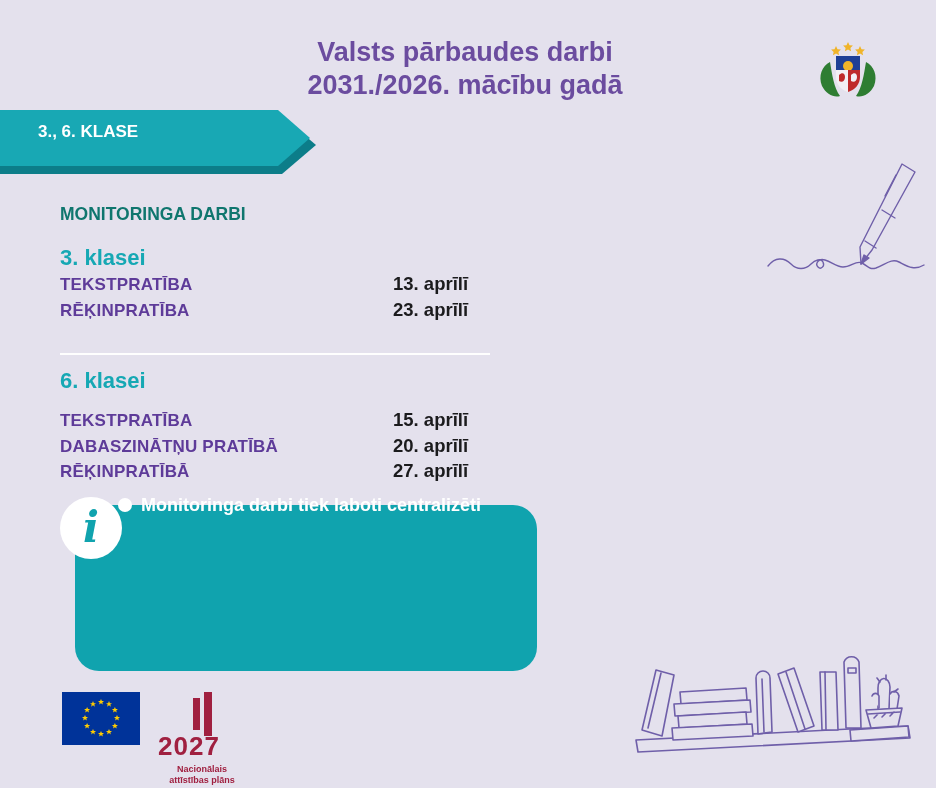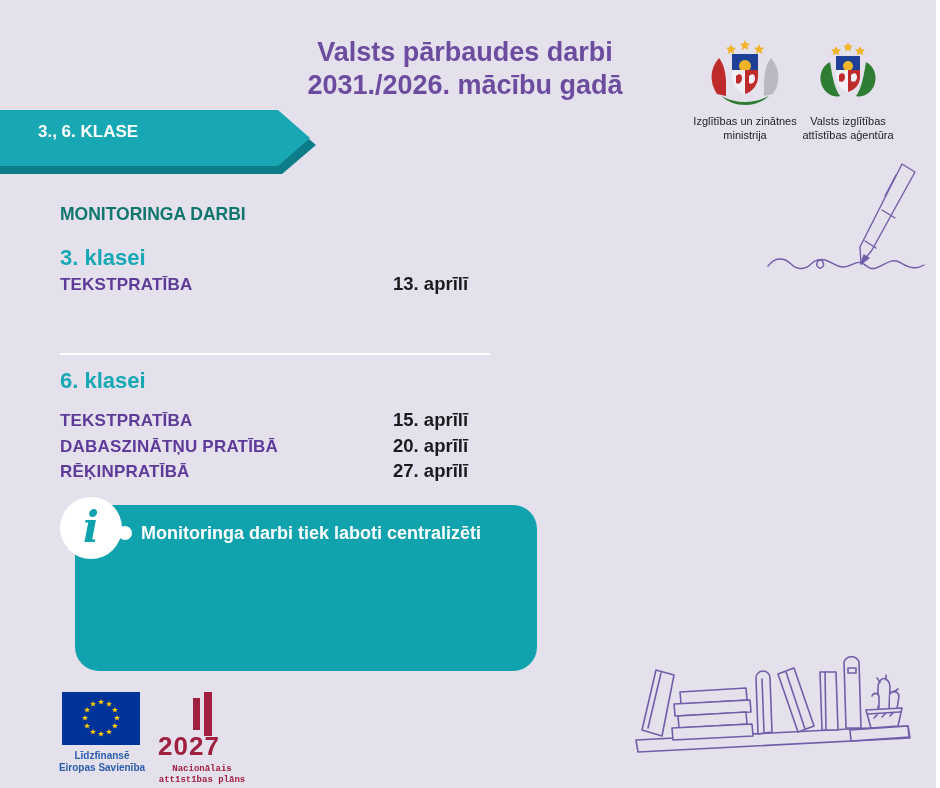--- a/index.html
+++ b/index.html
@@ -46,104 +46,86 @@
   .infobox{
     left:75px;top:505px;width:462px;height:166px;border-radius:24px;
     background:#10a3ae;
   }
   .info-circle{
     left:60px;top:497px;width:62px;height:62px;border-radius:50%;background:#ffffff;
     display:flex;align-items:center;justify-content:center;
     color:#10a3ae;font-family:"DejaVu Serif","Liberation Serif",serif;
     font-style:italic;font-weight:bold;font-size:42px;line-height:1;
   }
-  .bullets{left:118px;top:520px;width:400px;text-align:center;}
+  .bullets{left:118px;top:492px;width:400px;text-align:center;}
   .bullet-row{display:flex;margin-bottom:13px;}
   .dot{width:14px;height:14px;border-radius:50%;background:#ffffff;margin:6px 9px 0 0;flex:none;}
   .bullet-text{color:#ffffff;font-weight:bold;font-size:18px;line-height:27px;}
 
   
   .eu-flag-svg{left:62px;top:692px;}
   .eu-caption{left:40px;top:750px;width:124px;text-align:center;
     color:#2a5cad;font-weight:bold;font-size:10px;line-height:12px;}
   .ndp-bars{left:160px;top:690px;}
   .ndp-year{left:158px;top:731px;width:88px;text-align:left;
     color:#a02040;font-weight:bold;font-size:26px;letter-spacing:1px;}
   .ndp-caption{left:152px;top:764px;width:100px;text-align:center;
-    color:#a02040;font-weight:bold;font-size:9px;line-height:10.5px;font-family:Liberation Mono, monospace;}
+    color:#a02040;font-weight:bold;font-size:9px;line-height:10.5px;}
 
   
   .pen-svg{left:765px;top:158px;}
   .shelf-svg{left:628px;top:646px;}
   .edge-strip{left:936px;top:0;width:4px;height:788px;background:#ffffff;}
 </style>
 </head>
 <body>
 
 <div class="poster">
 
   <div class="abs title preline">Valsts pārbaudes darbi
 2031./2026. mācību gadā</div>
 
-  <div class="abs logo-block" style="left:683px;top:36px;width:124px;">
-    <svg width="100" height="72" viewBox="0 0 100 72">
-      <g fill="#f0b429">
-        <path d="M36,8 l1.6,3.4 3.6,.4 -2.7,2.5 .7,3.6 -3.2,-1.8 -3.2,1.8 .7,-3.6 -2.7,-2.5 3.6,-.4 Z"></path>
-        <path d="M50,4 l1.6,3.4 3.6,.4 -2.7,2.5 .7,3.6 -3.2,-1.8 -3.2,1.8 .7,-3.6 -2.7,-2.5 3.6,-.4 Z"></path>
-        <path d="M64,8 l1.6,3.4 3.6,.4 -2.7,2.5 .7,3.6 -3.2,-1.8 -3.2,1.8 .7,-3.6 -2.7,-2.5 3.6,-.4 Z"></path>
-      </g>
-      <path d="M22,58 C14,46 15,32 24,22 C29,28 31,38 31,48 L31,60 Z" fill="#bf2b2b"></path>
-      <path d="M78,58 C86,46 85,32 76,22 C71,28 69,38 69,48 L69,60 Z" fill="#b9b9c2"></path>
-      <path d="M37,18 h26 v16 h-26 Z" fill="#1e3f96"></path>
-      <circle cx="50" cy="30" r="6" fill="#f0b429"></circle>
-      <path d="M37,34 h13 v24 c-7,-2 -13,-9 -13,-17 Z" fill="#f2f0f4"></path>
-      <path d="M50,34 h13 v7 c0,8 -6,15 -13,17 Z" fill="#bf2b2b"></path>
-      <path d="M41,40 c3,-3 6,-2 6,2 c0,4 -3,7 -6,5 Z" fill="#bf2b2b"></path>
-      <path d="M54,40 c3,-3 6,-2 6,2 c0,4 -3,7 -6,5 Z" fill="#f2f0f4"></path>
-      <path d="M26,60 q24,12 48,0 q-10,9 -24,9 q-14,0 -24,-9 Z" fill="#2e7d32"></path>
-    </svg>
-    <div class="logo-caption preline">Izglītības un zinātnes
-ministrija</div>
-  </div>
 
   <div class="abs logo-block" style="left:788px;top:40px;width:120px;">
     <svg width="72" height="68" viewBox="0 0 72 68">
       <g fill="#f0b429">
         <path d="M24,6 l1.5,3.2 3.4,.4 -2.5,2.3 .7,3.4 -3.1,-1.7 -3.1,1.7 .7,-3.4 -2.5,-2.3 3.4,-.4 Z"></path>
         <path d="M36,2 l1.5,3.2 3.4,.4 -2.5,2.3 .7,3.4 -3.1,-1.7 -3.1,1.7 .7,-3.4 -2.5,-2.3 3.4,-.4 Z"></path>
         <path d="M48,6 l1.5,3.2 3.4,.4 -2.5,2.3 .7,3.4 -3.1,-1.7 -3.1,1.7 .7,-3.4 -2.5,-2.3 3.4,-.4 Z"></path>
       </g>
       <path d="M18,22 c-8,4 -12,14 -8,24 c4,8 12,12 18,10 c-6,-8 -8,-22 -10,-34 Z" fill="#2e7d32"></path>
       <path d="M54,22 c8,4 12,14 8,24 c-4,8 -12,12 -18,10 c6,-8 8,-22 10,-34 Z" fill="#2e7d32"></path>
       <path d="M24,16 h24 v14 h-24 Z" fill="#1e3f96"></path>
       <circle cx="36" cy="26" r="5" fill="#f0b429"></circle>
       <path d="M24,30 h12 v22 c-7,-2 -12,-8 -12,-15 Z" fill="#f2f0f4"></path>
       <path d="M36,30 h12 v7 c0,7 -5,13 -12,15 Z" fill="#bf2b2b"></path>
       <path d="M27,35 c3,-3 6,-2 6,2 c0,4 -3,6 -6,4 Z" fill="#bf2b2b"></path>
       <path d="M39,35 c3,-3 6,-2 6,2 c0,4 -3,6 -6,4 Z" fill="#f2f0f4"></path>
     </svg>
-    <div class="logo-caption preline">Valsts izglītības
-attīstības aģentūra</div>
   </div>
 
   <svg class="abs banner-svg" width="330" height="66" viewBox="0 0 330 66">
     <polygon points="0,8 282,8 316,37 282,66 0,66" fill="#0c7d89"></polygon>
     <polygon points="0,2 278,2 310,30 278,58 0,58" fill="#18a8b4"></polygon>
   </svg>
   <div class="abs banner-text">
     <div>3., 6. KLASE</div>
   </div>
 
   <div class="abs mon-heading">MONITORINGA DARBI</div>
 
   <div class="abs grade-title g3-title">3. klasei</div>
   <div class="abs rows g3-rows">
     <div class="row">
       <span class="subject">TEKSTPRATĪBA</span>
       <span class="date">13. aprīlī</span>
+    </div>
+    <div class="row">
+      <span class="subject">RĒĶINPRATĪBA</span>
+      <span class="date">23. aprīlī</span>
     </div>
   </div>
 
   <div class="abs separator"></div>
 
   <div class="abs grade-title g6-title">6. klasei</div>
   <div class="abs rows g6-rows">
     <div class="row">
       <span class="subject">TEKSTPRATĪBA</span>
       <span class="date">15. aprīlī</span>
@@ -178,22 +160,20 @@
       <use href="#st" x="55" y="26"></use>
     <use href="#st" x="52.9" y="34"></use>
       <use href="#st" x="47" y="39.9"></use>
     <use href="#st" x="39" y="42"></use>
       <use href="#st" x="31" y="39.9"></use>
     <use href="#st" x="25.1" y="34"></use>
       <use href="#st" x="23" y="26"></use>
     <use href="#st" x="25.1" y="18"></use>
       <use href="#st" x="31" y="12.1"></use>
   </svg>
-  <div class="abs eu-caption preline">Līdzfinansē
-Eiropas Savienība</div>
 
   <svg class="abs ndp-bars" width="84" height="46" viewBox="0 0 84 46">
     <rect x="33" y="8" width="7" height="32" fill="#a02040"></rect>
     <rect x="44" y="2" width="8" height="44" fill="#a02040"></rect>
   </svg>
   <div class="abs ndp-year">2027</div>
   <div class="abs ndp-caption preline">Nacionālais
 attīstības plāns</div>
 
   <svg class="abs pen-svg" width="170" height="130" viewBox="0 0 170 130">

